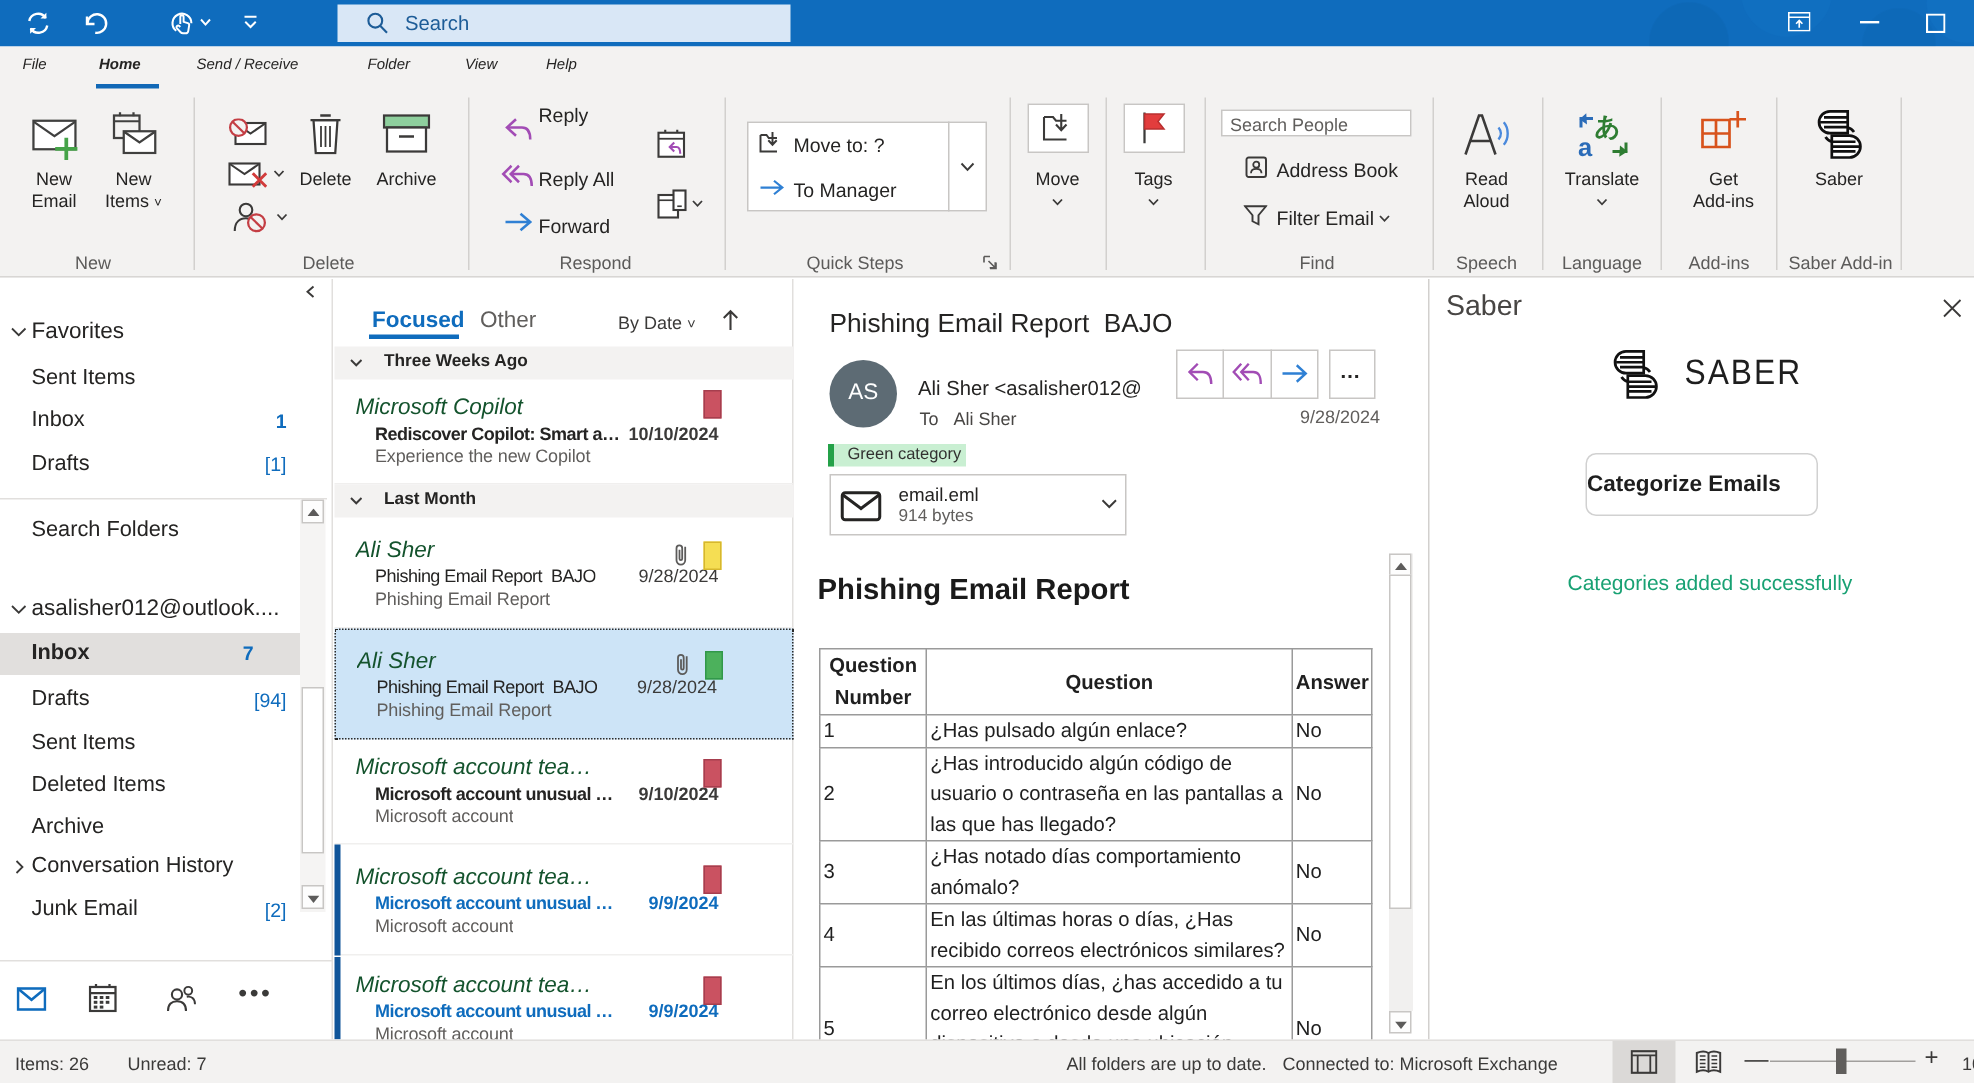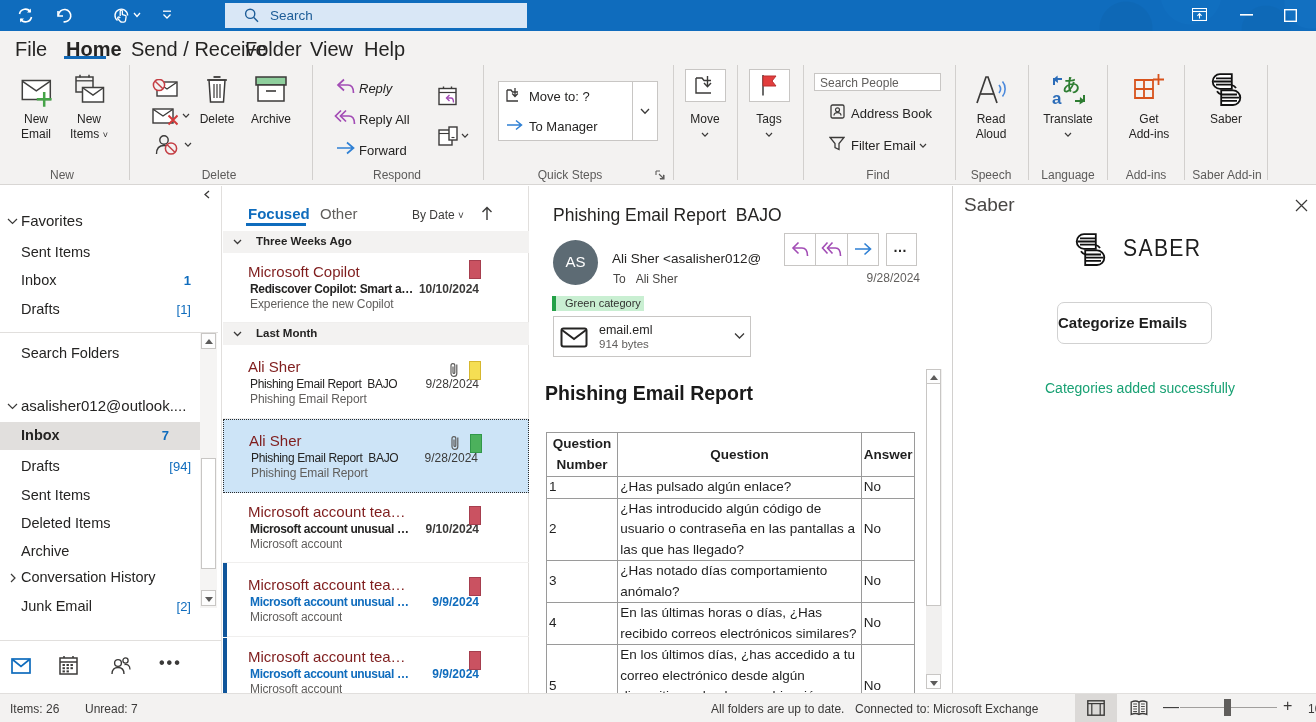--- a/index.html
+++ b/index.html
@@ -17,21 +17,21 @@
     radial-gradient(circle at 170px 30px, #0e63ab 0 24px, transparent 25px),
     radial-gradient(circle at 215px 2px, #1a7bcd 0 26px, transparent 27px);
   opacity:.28; }
 #searchbox { position:absolute; left:225px; top:3px; width:302px; height:25px; background:#d9e7f6; }
 #searchbox .sic { position:absolute; left:18px; top:4px; }
 #searchbox .stx { position:absolute; left:45px; top:5px; font-size:13.5px; color:#1d5c97; }
 .qat { position:absolute; top:5px; }
 
 
 #menubar { position:absolute; left:0; top:31px; width:1316px; height:29px; background:#f3f2f1; }
-#menubar .mi { position:absolute; top:7px; font-size:20px; color:#252423; }
+#menubar .mi { position:absolute; top:7px; font-size:10px; color:#252423;font-style:italic; }
 
 
 #ribbon { position:absolute; left:0; top:60px; width:1316px; height:125px; background:#f3f2f1; border-bottom:1px solid #d8d6d4; }
 .rsep { position:absolute; top:5px; width:1px; height:115px; background:#d2d0ce; }
 .rlabel { position:absolute; top:108px; font-size:12px; color:#5c5b5a; text-align:center; }
 .rtext { font-size:12px; color:#252423; }
 .rbtn-label { position:absolute; font-size:12px; color:#252423; text-align:center; line-height:14.5px; }
 
 
 #main { position:absolute; left:0; top:186px; width:1316px; height:507px; background:#fff; }
@@ -41,21 +41,21 @@
 #saberpane { position:absolute; left:952px; top:0; width:364px; height:507px; background:#fff; border-left:1px solid #d2d0ce; }
 
 
 .frow { position:absolute; left:0; width:222px; height:28px; font-size:14.5px; color:#252423; }
 .frow .ftxt { position:absolute; left:21px; top:5px; }
 .frow .fcnt { position:absolute; right:31px; top:6px; font-size:13px; color:#0f6cbd; }
 
 
 .gh { position:absolute; left:0; width:306px; height:22px; background:#f3f2f1; font-size:11.5px; font-weight:bold; color:#252423; }
 .erow { position:absolute; left:0; width:306px; border-bottom:1px solid #f0efee; }
-.es { position:absolute; left:25px; top:10px; font-size:15px; color:#7f1d1d; white-space:nowrap; max-width:180px; overflow:hidden; }
+.es { position:absolute; left:14px; top:10px; font-size:15px; color:#14532d; white-space:nowrap; max-width:180px; overflow:hidden;font-style:italic; }
 .esub { position:absolute; left:27px; top:29px; font-size:12px; color:#252423; white-space:nowrap; max-width:169px; overflow:hidden; letter-spacing:-0.35px; }
 .eprev { position:absolute; left:27px; top:44px; font-size:12px; color:#605e5c; white-space:nowrap; max-width:200px; overflow:hidden; letter-spacing:-0.1px; }
 .edate { position:absolute; right:50px; top:29px; font-size:12px; color:#3b3a39; }
 .ecat { position:absolute; left:246px; top:7px; width:12px; height:19px; }
 .eclip { position:absolute; left:226px; top:9px; }
 
 
 #statusbar { position:absolute; left:0; top:693px; width:1316px; height:29px; background:#f3f2f1; border-top:1px solid #e1dfdd; font-size:12px; color:#3b3a39; }
 </style>
 </head>
@@ -176,21 +176,21 @@
     </svg>
     <div class="rbtn-label" style="left:243px; top:52px; width:56px;">Archive</div>
     <div class="rlabel" style="left:187px; width:64px;">Delete</div>
     <div class="rsep" style="left:312px;"></div>
 
     
     <svg class="abs" style="left:336px; top:18px;" width="19" height="16" viewBox="0 0 19 16">
       <path d="M8 1.5 L2 7 L8 12.5" fill="none" stroke="#a24cb5" stroke-width="1.7"></path>
       <path d="M2.5 7 L12 7 C16 7 17.5 10 17.5 15" fill="none" stroke="#a24cb5" stroke-width="1.7"></path>
     </svg>
-    <div class="rtext abs" style="left:359px; top:21px; font-size:13px;font-style:italic;">Reply</div>
+    <div class="rtext abs" style="left:359px; top:9px; font-size:13px;">Reply</div>
     <svg class="abs" style="left:334px; top:49px;" width="22" height="16" viewBox="0 0 22 16">
       <path d="M7 1.5 L1.5 7 L7 12.5" fill="none" stroke="#a24cb5" stroke-width="1.7"></path>
       <path d="M12 1.5 L6.5 7 L12 12.5" fill="none" stroke="#a24cb5" stroke-width="1.7"></path>
       <path d="M7 7 L15 7 C19 7 20.5 10 20.5 15" fill="none" stroke="#a24cb5" stroke-width="1.7"></path>
     </svg>
     <div class="rtext abs" style="left:359px; top:52px; font-size:13px;">Reply All</div>
     <svg class="abs" style="left:336px; top:81px;" width="19" height="14" viewBox="0 0 19 14">
       <path d="M1 7 L17 7 M11 1.5 L17.5 7 L11 12.5" fill="none" stroke="#2f80d4" stroke-width="1.7"></path>
     </svg>
     <div class="rtext abs" style="left:359px; top:83px; font-size:13px;">Forward</div>

